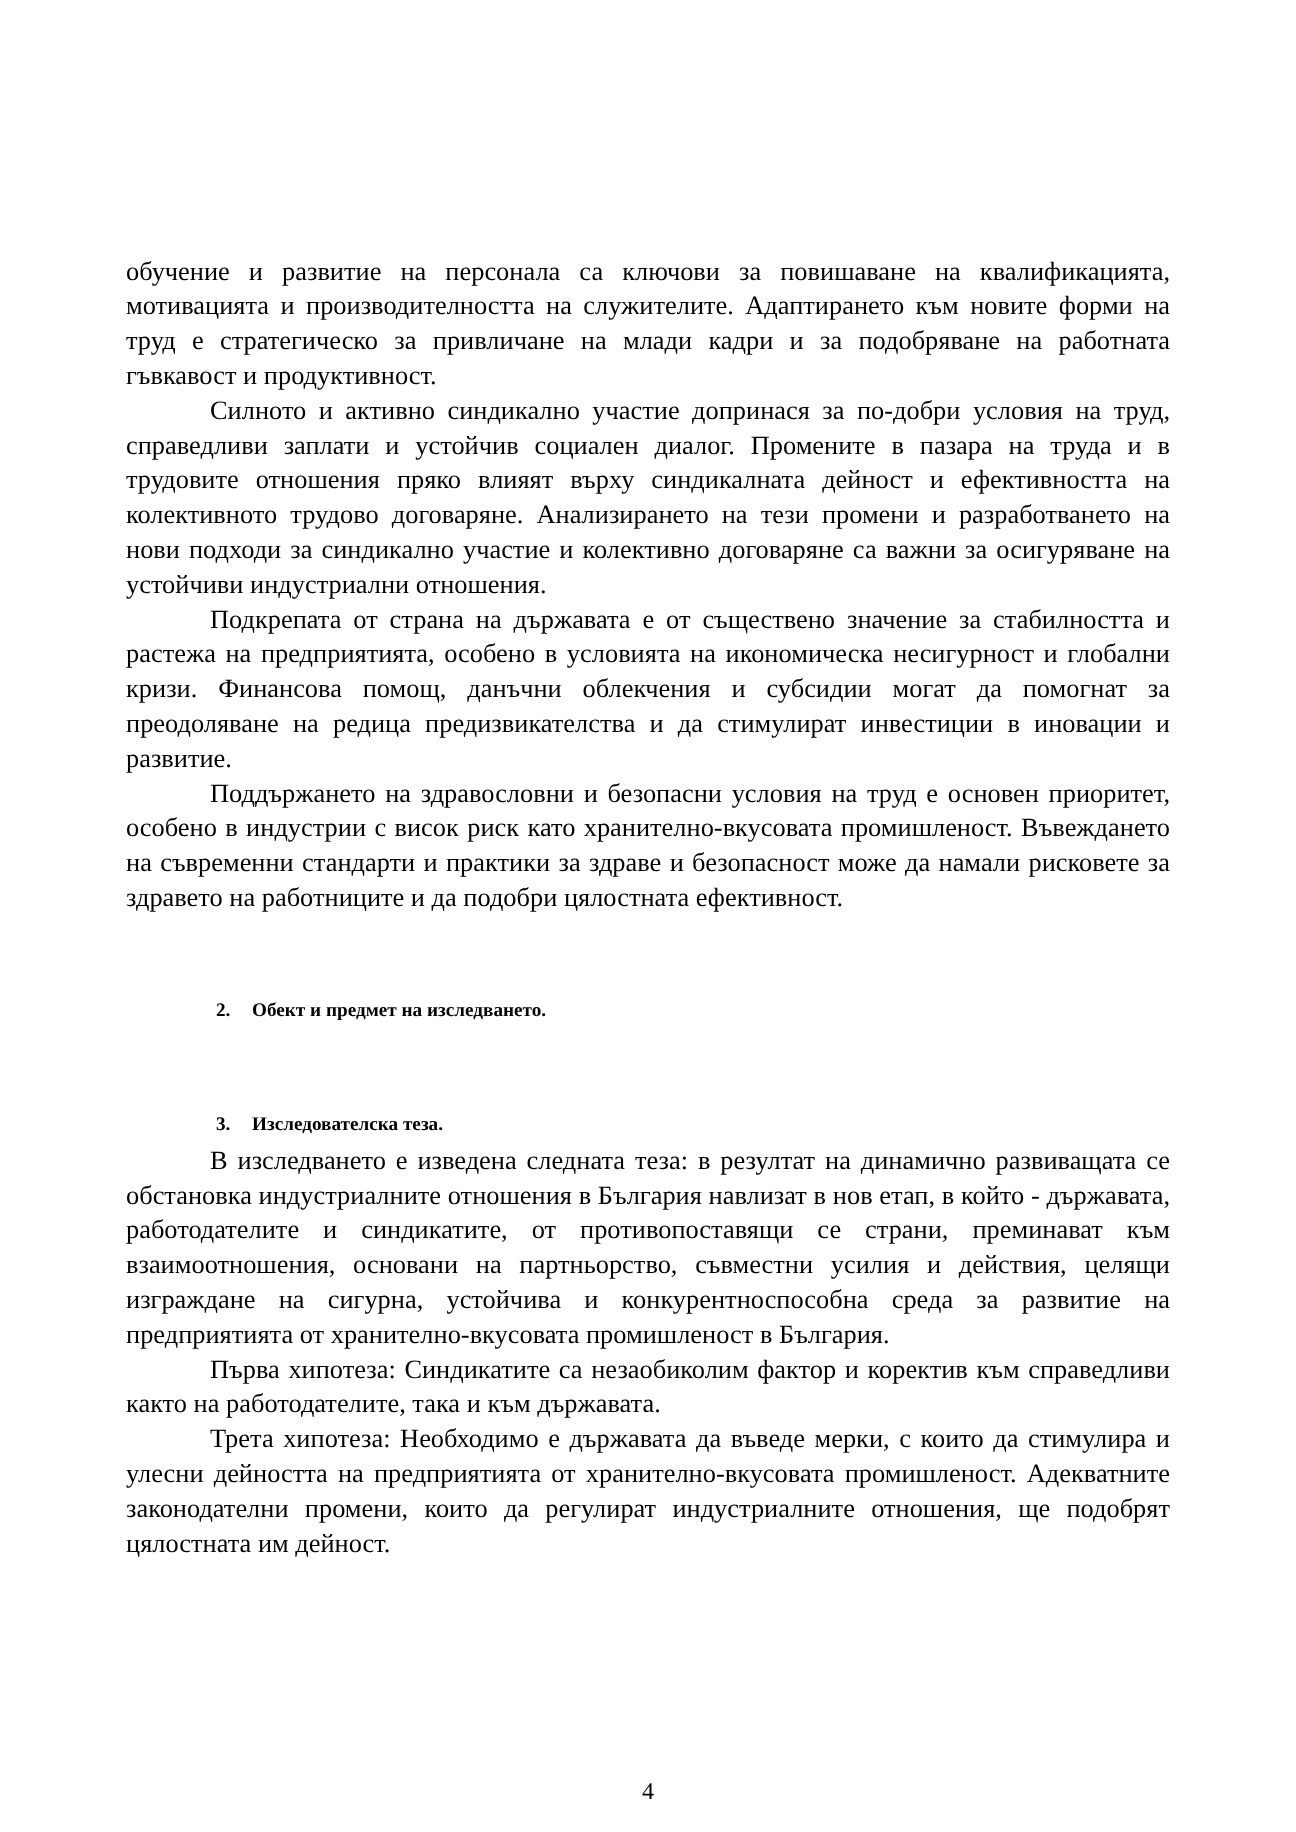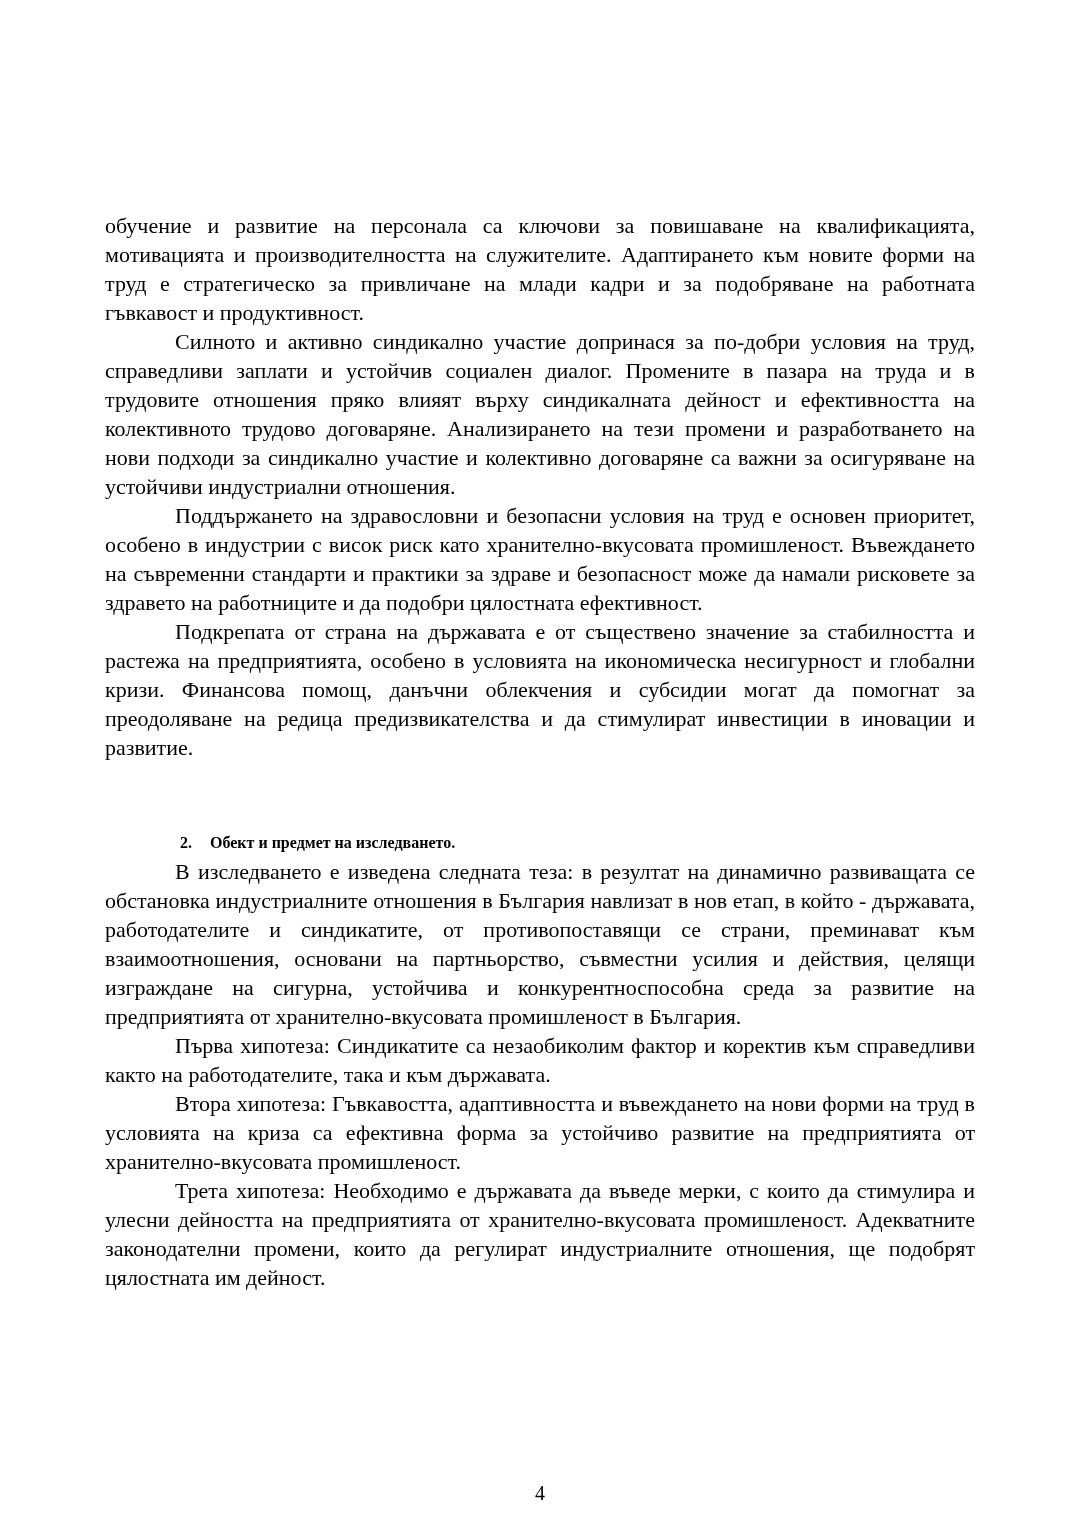--- a/index.html
+++ b/index.html
@@ -56,34 +56,36 @@
 </head>
 <body>
 
 <div class="page">
   <div class="content">
 
     <p class="para">обучение и развитие на персонала са ключови за повишаване на квалификацията, мотивацията и производителността на служителите. Адаптирането към новите форми на труд е стратегическо за привличане на млади кадри и за подобряване на работната гъвкавост и продуктивност.</p>
 
     <p class="para indent">Силното и активно синдикално участие допринася за по-добри условия на труд, справедливи заплати и устойчив социален диалог. Промените в пазара на труда и в трудовите отношения пряко влияят върху синдикалната дейност и ефективността на колективното трудово договаряне. Анализирането на тези промени и разработването на нови подходи за синдикално участие и колективно договаряне са важни за осигуряване на устойчиви индустриални отношения.</p>
 
+    <p class="para indent">Подкрепата от страна на държавата е от съществено значение за стабилността и растежа на предприятията, особено в условията на икономическа несигурност и глобални кризи. Финансова помощ, данъчни облекчения и субсидии могат да помогнат за преодоляване на редица предизвикателства и да стимулират инвестиции в иновации и развитие.</p>
+
     <p class="para indent">Поддържането на здравословни и безопасни условия на труд е основен приоритет, особено в индустрии с висок риск като хранително-вкусовата промишленост. Въвеждането на съвременни стандарти и практики за здраве и безопасност може да намали рисковете за здравето на работниците и да подобри цялостната ефективност.</p>
-
-    <p class="para indent">Подкрепата от страна на държавата е от съществено значение за стабилността и растежа на предприятията, особено в условията на икономическа несигурност и глобални кризи. Финансова помощ, данъчни облекчения и субсидии могат да помогнат за преодоляване на редица предизвикателства и да стимулират инвестиции в иновации и развитие.</p>
 
     <h2 class="heading">
       <span class="num">2.</span><span class="htext">Обект и предмет на изследването.</span>
     </h2>
 
 
+    <h2 class="heading">
+      <span class="num">3.</span><span class="htext">Изследователска теза.</span>
+    </h2>
 
     <p class="para indent">В изследването е изведена следната теза: в резултат на динамично развиващата се обстановка индустриалните отношения в България навлизат в нов етап, в който - държавата, работодателите и синдикатите, от противопоставящи се страни, преминават към взаимоотношения, основани на партньорство, съвместни усилия и действия, целящи изграждане на сигурна, устойчива и конкурентноспособна среда за развитие на предприятията от хранително-вкусовата промишленост в България.</p>
 
     <p class="para indent">Първа хипотеза: Синдикатите са незаобиколим фактор и коректив към справедливи както на работодателите, така и към държавата.</p>
 
-    <p class="para indent">Втора хипотеза: Гъвкавостта, адаптивността и въвеждането на нови форми на труд в условията на криза са ефективна форма за устойчиво развитие на предприятията от хранително-вкусовата промишленост.</p>
 
     <p class="para indent">Трета хипотеза: Необходимо е държавата да въведе мерки, с които да стимулира и улесни дейността на предприятията от хранително-вкусовата промишленост. Адекватните законодателни промени, които да регулират индустриалните отношения, ще подобрят цялостната им дейност.</p>
 
   </div>
 
   <div class="page-number">4</div>
 </div>
 
 </body></html>

